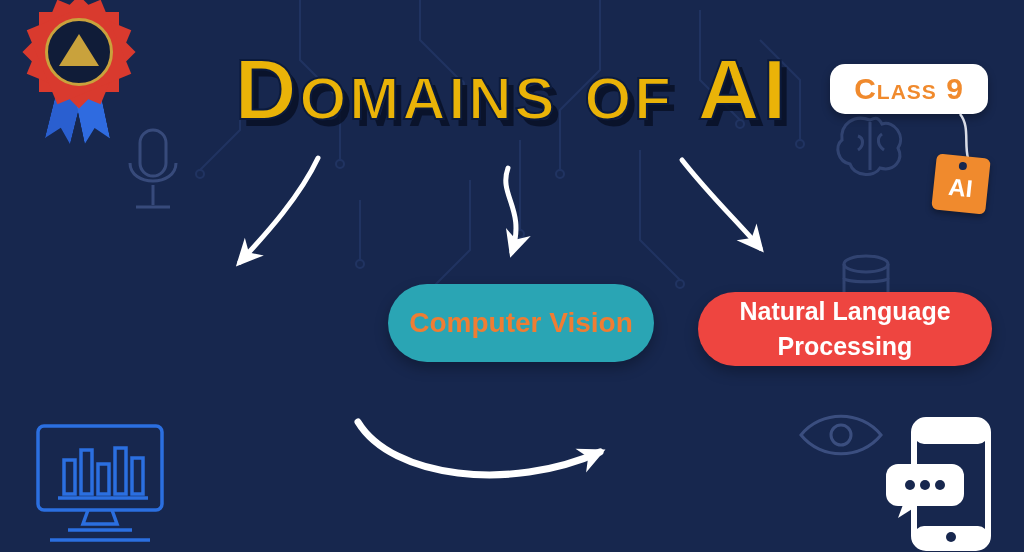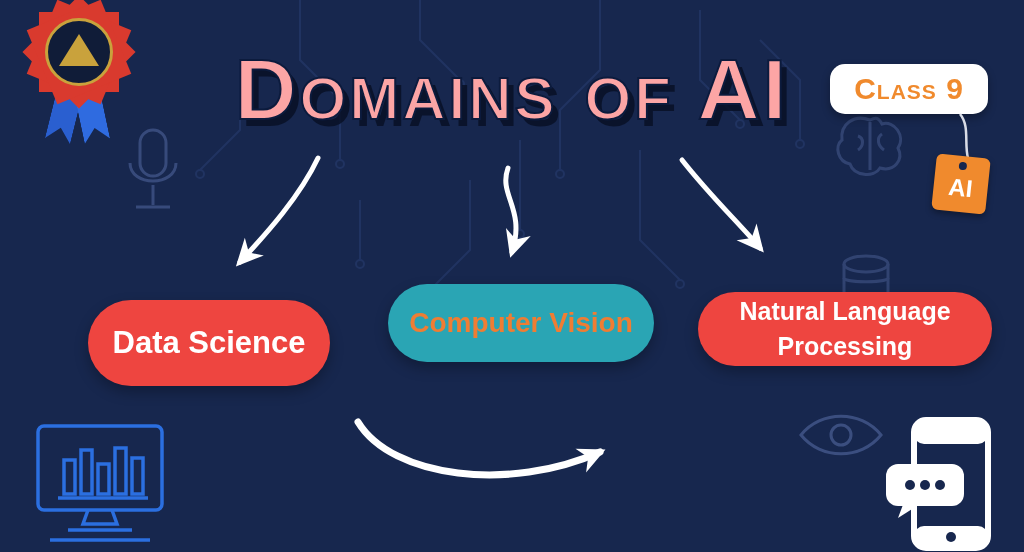--- a/index.html
+++ b/index.html
@@ -9,21 +9,21 @@
     font-family:"Liberation Sans",sans-serif;
   }
   svg{display:block;}
   .deco{position:absolute;pointer-events:none;}
 
   
   .title{
     position:absolute;top:40px;left:0;width:100%;
     text-align:center;margin:0;
     font-size:86px;font-weight:900;letter-spacing:3px;
-    font-variant:small-caps;color:#fca5a5;
+    font-variant:small-caps;color:#eab308;
     -webkit-text-stroke:2px #0c1b3d;
     text-shadow:6px 7px 0 rgba(8,16,38,.85);
   }
 
   
   .class-badge{
     position:absolute;left:830px;top:64px;width:158px;height:50px;
     background:#ffffff;border-radius:15px;
     display:flex;align-items:center;justify-content:center;
     box-shadow:0 4px 8px rgba(0,0,0,.3);
@@ -171,23 +171,20 @@
       </marker>
     </defs>
     <g stroke="#ffffff" fill="none" stroke-linecap="round">
       <path d="M318 158 C300 196 268 232 240 262" stroke-width="5" marker-end="url(#ah)"></path>
       <path d="M508 168 C498 196 526 208 512 252" stroke-width="5" marker-end="url(#ah)"></path>
       <path d="M682 160 C712 198 740 224 760 248" stroke-width="5" marker-end="url(#ah)"></path>
       <path d="M358 422 C392 478 510 492 600 452" stroke-width="7" marker-end="url(#ah)"></path>
     </g>
   </svg>
 
-  <div class="pill pill-ds">
-    <span>Data Science</span>
-  </div>
   <div class="pill pill-cv">
     <span>Computer Vision</span>
   </div>
   <div class="pill pill-nlp">
     <span>Natural Language Processing</span>
   </div>
 
   <svg class="deco" style="left:30px;top:420px" width="140" height="130" viewBox="0 0 140 130">
     <g stroke="#2b6fe0" stroke-width="3.5" fill="none">
       <rect x="8" y="6" width="124" height="84" rx="6"></rect>

